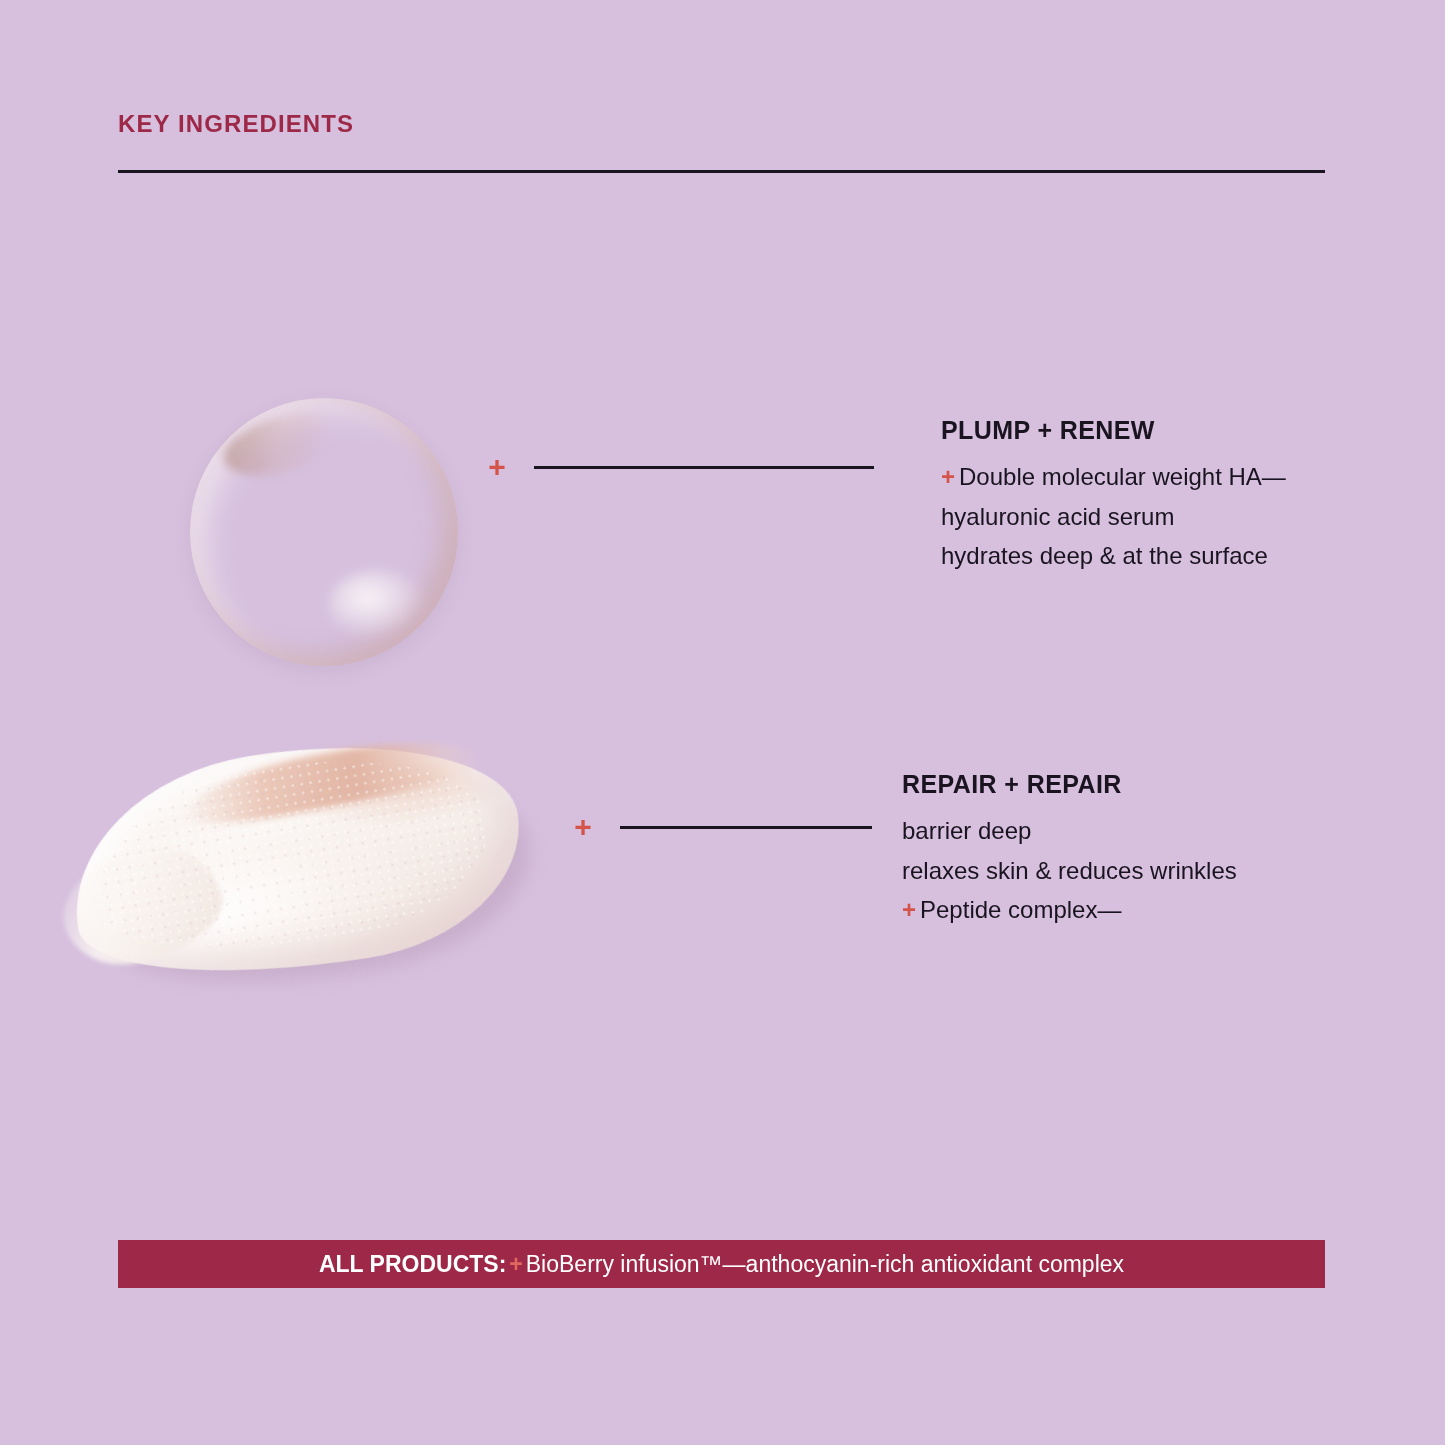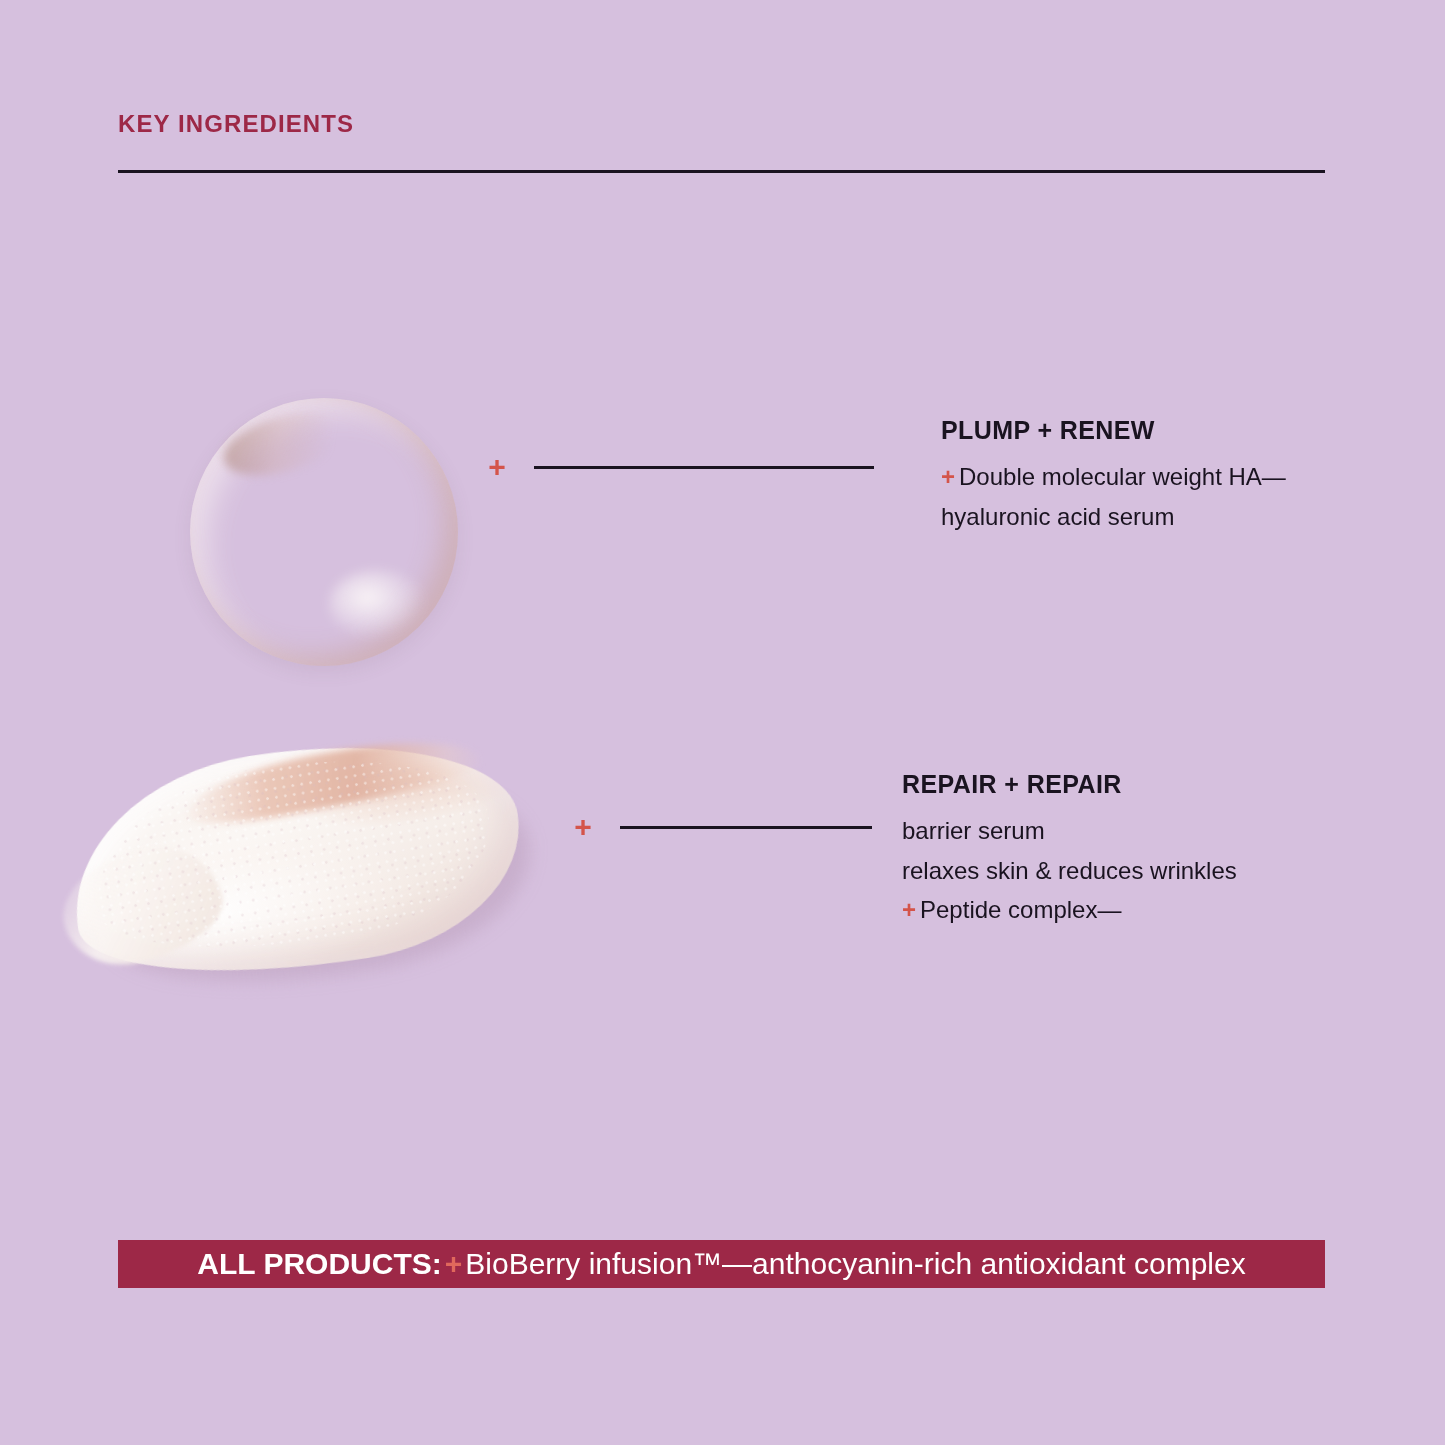--- a/index.html
+++ b/index.html
@@ -228,21 +228,21 @@
     top: 1240px;
     width: 1207px;
     height: 48px;
     background: #9d2847;
     display: flex;
     align-items: center;
     justify-content: center;
     color: #ffffff;
   }
   .banner-text {
-    font-size: 30px;
+    font-size: 23px;
     line-height: 1;
     white-space: nowrap;
   }
   .banner-strong { font-weight: 700; }
   .banner-plus {
     color: #e0685c;
     font-weight: 700;
     padding: 0 3px;
   }
 </style>
@@ -262,40 +262,41 @@
     <span class="connector-plus">+</span>
     <span class="connector-line"></span>
   </div>
 
   <div class="info info-serum">
     <div class="info-title">PLUMP + RENEW</div>
     <div class="info-line">
       <span class="info-plus">+</span><span>Double molecular weight HA—</span>
     </div>
     <div class="info-line">hyaluronic acid serum</div>
+    <div class="info-line">hydrates deep &amp; at the surface</div>
   </div>
 
   <div class="row row-cream">
     <div class="swatch-cream">
       <div class="smear-shadow"></div>
       <div class="smear-body"></div>
       <div class="smear-tail"></div>
       <div class="smear-ridge"></div>
       <div class="smear-speck"></div>
     </div>
   </div>
 
   <div class="connector conn-cream">
     <span class="connector-plus">+</span>
     <span class="connector-line"></span>
   </div>
 
   <div class="info info-cream">
     <div class="info-title">REPAIR + REPAIR</div>
-    <div class="info-line">barrier serum</div>
+    <div class="info-line">barrier deep</div>
     <div class="info-line">relaxes skin &amp; reduces wrinkles</div>
     <div class="info-line">
       <span class="info-plus">+</span><span>Peptide complex—</span>
     </div>
   </div>
 
   <div class="banner">
     <div class="banner-text">
       <span class="banner-strong">ALL PRODUCTS:</span><span class="banner-plus">+</span><span>BioBerry infusion™—anthocyanin-rich antioxidant complex</span>
     </div>

